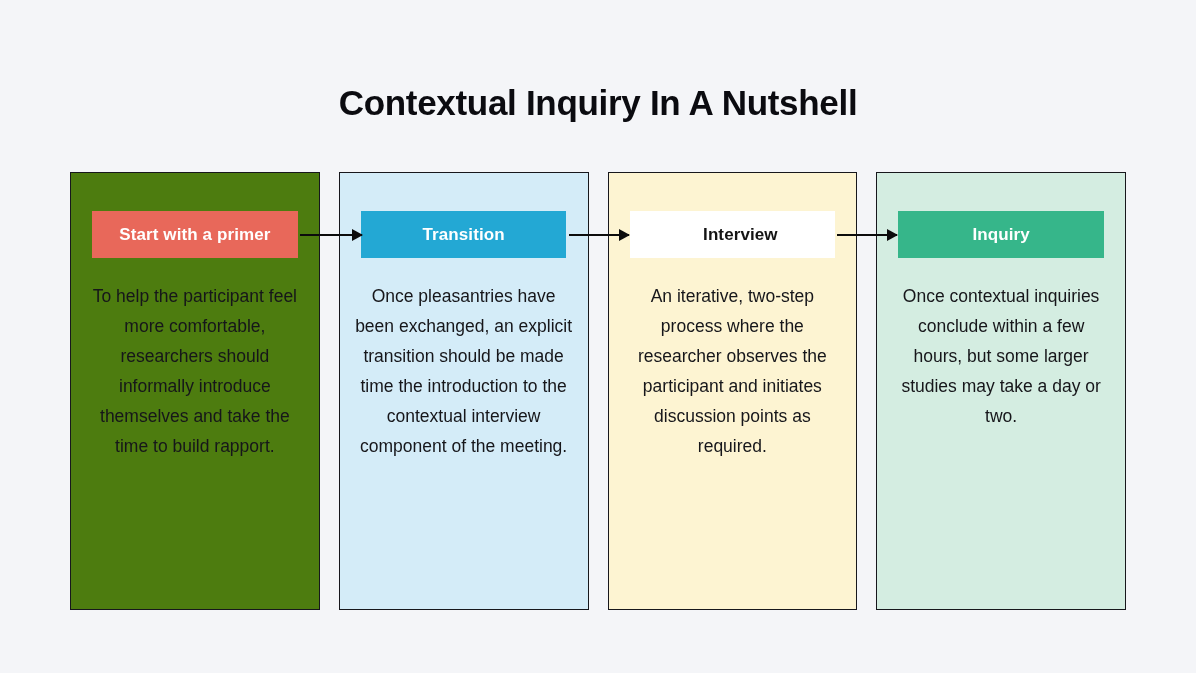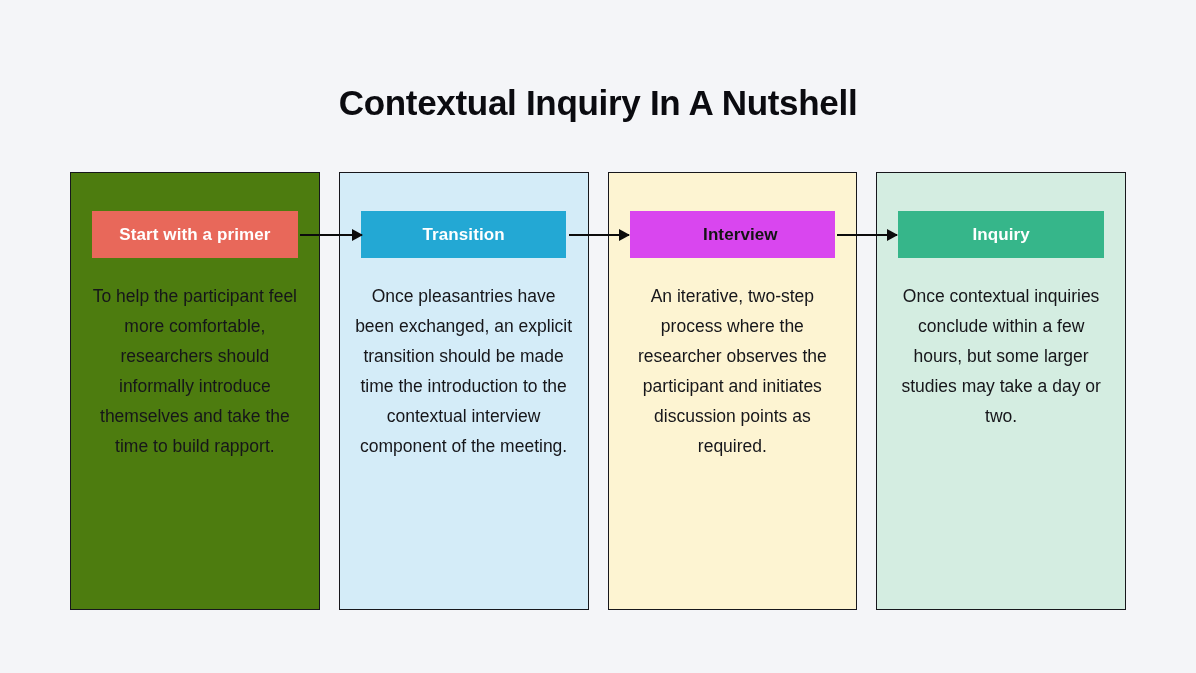--- a/index.html
+++ b/index.html
@@ -103,21 +103,21 @@
   </div>
 
   <div class="card" style="background:#d4ecf8;">
     <div class="card-header" style="background:#23a8d4;color:#ffffff;">
       <span>Transition</span>
     </div>
     <div class="card-body">Once pleasantries have been exchanged, an explicit transition should be made time the introduction to the contextual interview component of the meeting.</div>
   </div>
 
   <div class="card" style="background:#fdf4d2;">
-    <div class="card-header" style="background:#d946ef;color:#141414;padding-left:16px;">
+    <div class="card-header" style="background:#ffffff;color:#141414;padding-left:16px;">
       <span>Interview</span>
     </div>
     <div class="card-body">An iterative, two-step process where the researcher observes the participant and initiates discussion points as required.</div>
   </div>
 
   <div class="card" style="background:#d4ede1;">
     <div class="card-header" style="background:#36b68a;color:#ffffff;">
       <span>Inquiry</span>
     </div>
     <div class="card-body">Once contextual inquiries conclude within a few hours, but some larger studies may take a day or two.</div>

